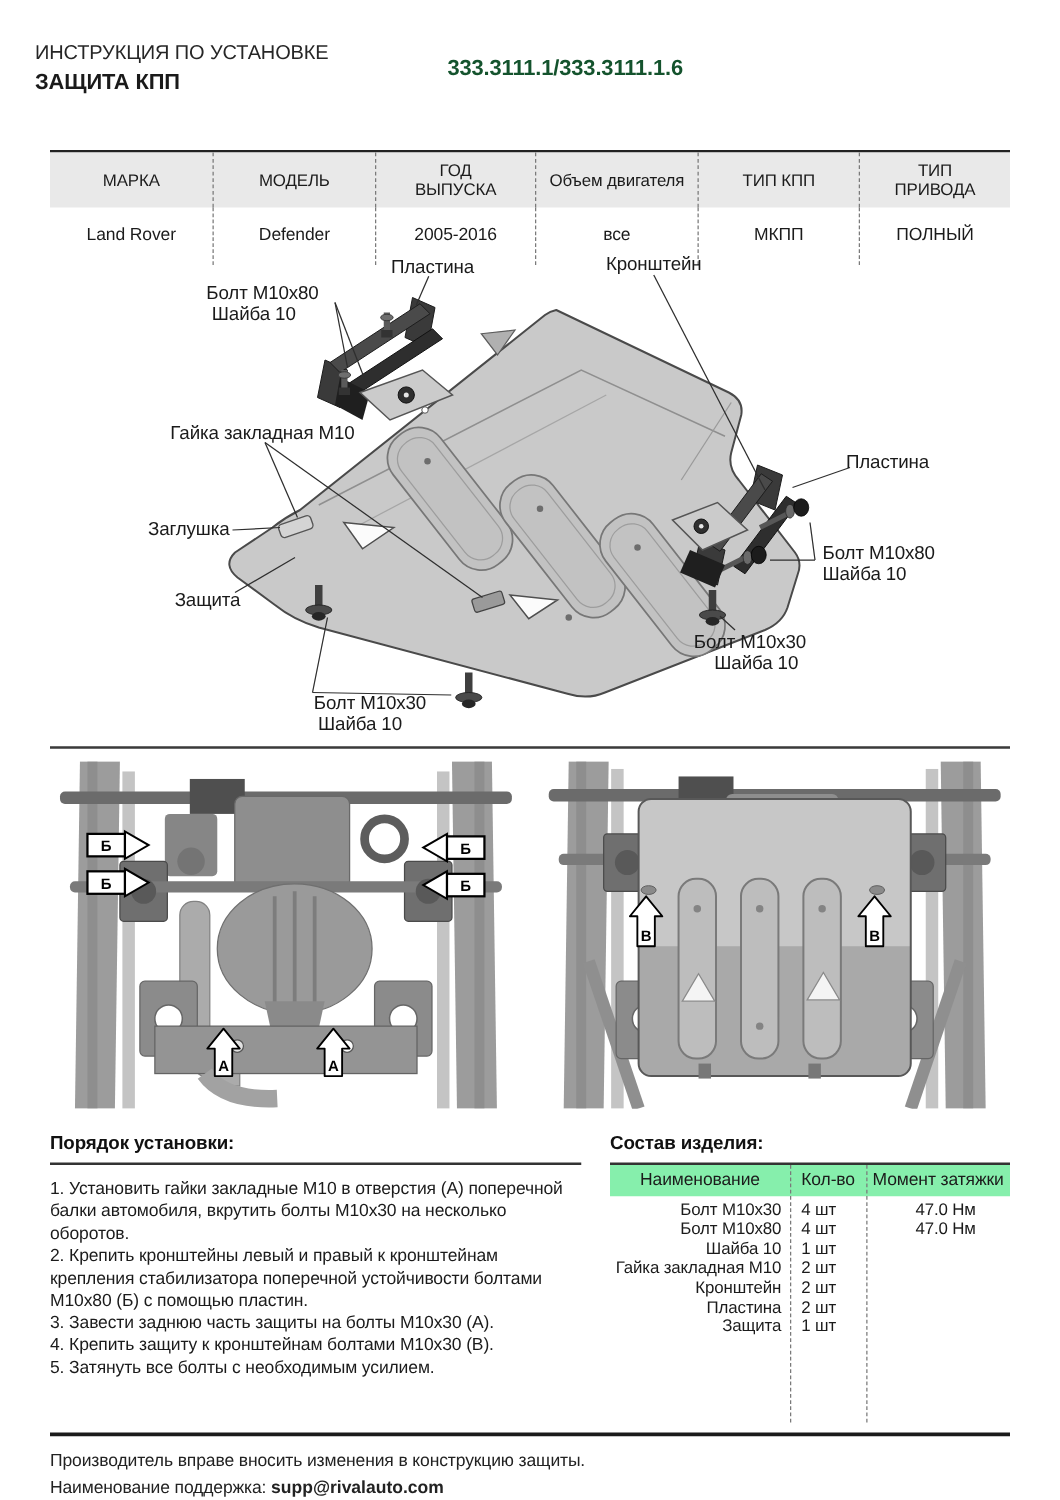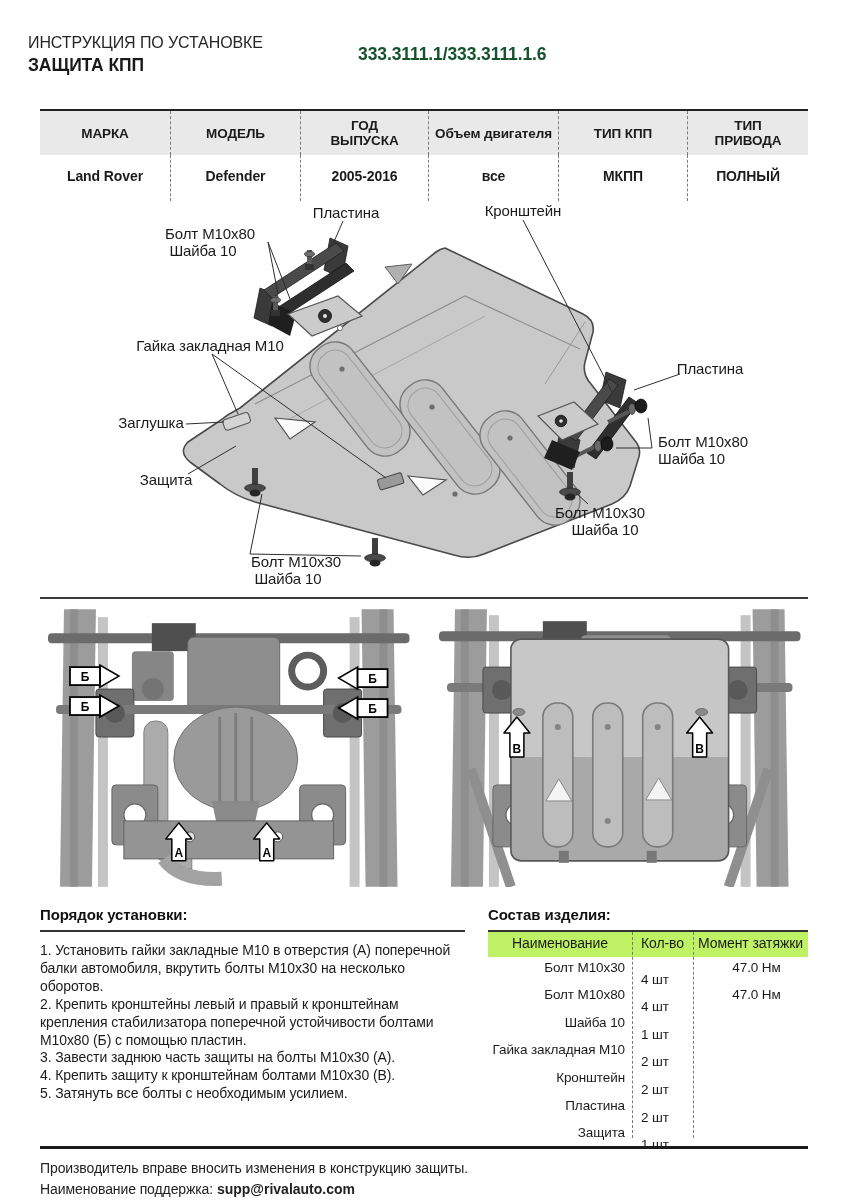--- a/index.html
+++ b/index.html
@@ -7,21 +7,21 @@
     position:relative;width:848px;height:1200px;background:#fff;
     font-family:"Liberation Sans","DejaVu Sans",sans-serif;color:#1b1b1b;
     overflow:hidden;letter-spacing:-0.1px;
   }
   
   .doc-title{position:absolute;left:28px;top:33px;line-height:1.25;}
   .doc-title .l1{font-size:16px;font-weight:400;color:#262626;}
   .doc-title .l2{font-size:17.5px;font-weight:700;margin-top:2px;color:#1a1a1a;}
   .part-number{position:absolute;left:358px;top:44px;font-size:17.5px;font-weight:700;color:#14532d;}
   
-  .vehicle-table{position:absolute;left:40px;top:109px;width:768px;border-top:2px solid #222;font-weight:bold;}
+  .vehicle-table{position:absolute;left:40px;top:120px;width:768px;border-top:2px solid #222;}
   .vt-row{display:grid;grid-template-columns:130px 130px 128px 130px 129px 121px;}
   .vt-head{background:#e9e9e9;}
   .vt-cell{
     display:flex;align-items:center;justify-content:center;text-align:center;
     font-size:13.5px;min-height:44px;padding:2px 4px;box-sizing:border-box;
   }
   .vt-body .vt-cell{min-height:46px;font-size:14px;align-items:flex-start;padding-top:13px;}
   .vt-cell + .vt-cell{border-left:1px dashed #7a7a7a;}
   .narrow{display:inline-block;max-width:72px;}
   
@@ -40,25 +40,25 @@
   .sec-heading{font-size:15px;font-weight:700;margin:0;color:#111;}
   .heading-rule{border:none;border-top:2px solid #333;margin:7px 0 10px 0;}
   .steps{font-size:14px;line-height:1.28;}
   .step{margin:0;}
   .parts-col{margin-left:23px;width:320px;}
   .parts-table{position:relative;margin-top:7px;border-top:2px solid #333;height:212px;box-sizing:border-box;}
   .pt-vline{position:absolute;top:0;bottom:4px;width:0;border-left:1px dashed #7a7a7a;}
   .pt-vline.v1{left:144px;}
   .pt-vline.v2{left:205px;}
   .pt-row{display:grid;grid-template-columns:144px 61px 115px;}
-  .pt-head{background:#bef264;}
+  .pt-head{background:#86efac;}
   .pt-head .pt-cell{font-size:14px;text-align:center;padding:4px 2px 5px 2px;}
   .pt-cell{font-size:13.5px;line-height:15.6px;}
   .pt-name{text-align:right;padding-right:7px;}
-  .pt-qty{text-align:left;padding-left:9px;margin-top:12px;}
+  .pt-qty{text-align:left;padding-left:9px;}
   .pt-torque{text-align:center;padding-left:12px;}
   .pt-body{margin-top:3px;}
   
   .footer-rule{position:absolute;left:40px;top:1146px;width:768px;border-top:3px solid #1b1b1b;height:0;}
   .footer-text{position:absolute;left:40px;top:1158px;font-size:14px;line-height:1.5;color:#222;}
   .footer-text b{letter-spacing:0;}
 </style>
 </head>
 <body>
 

